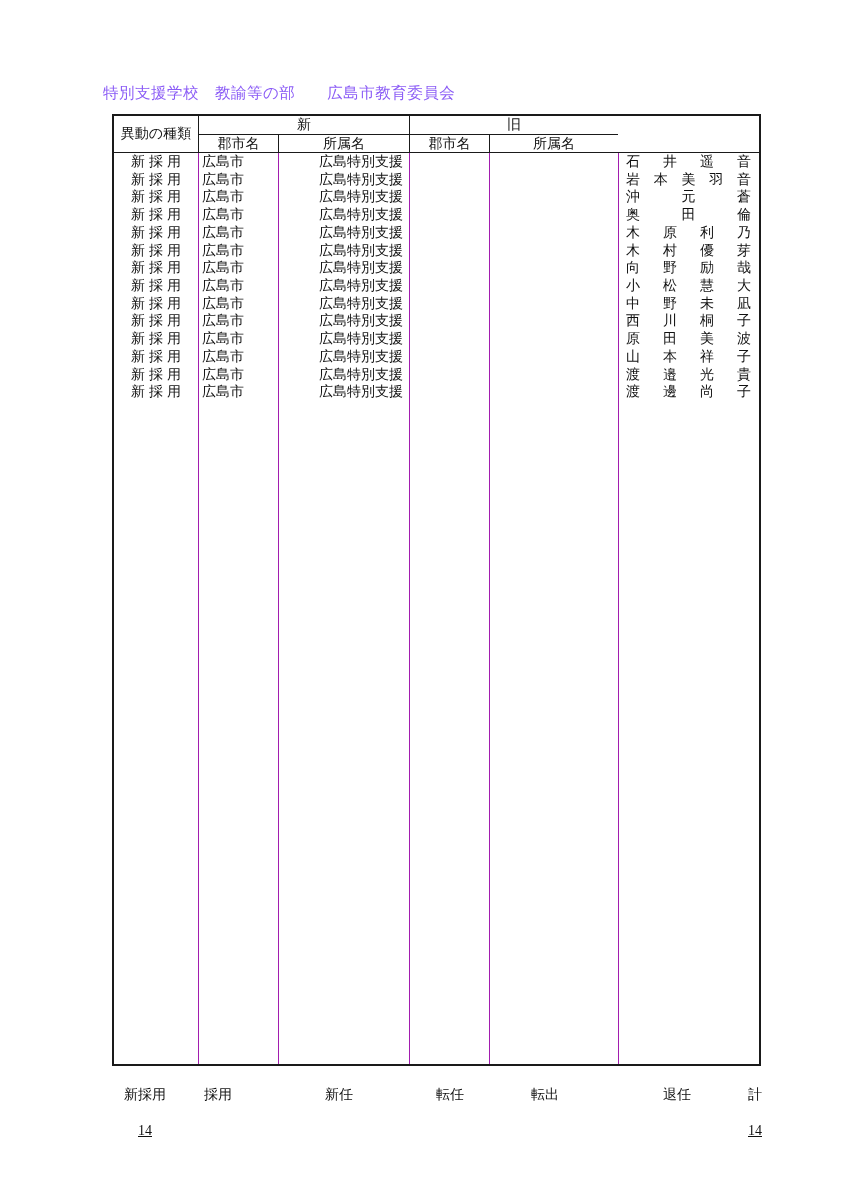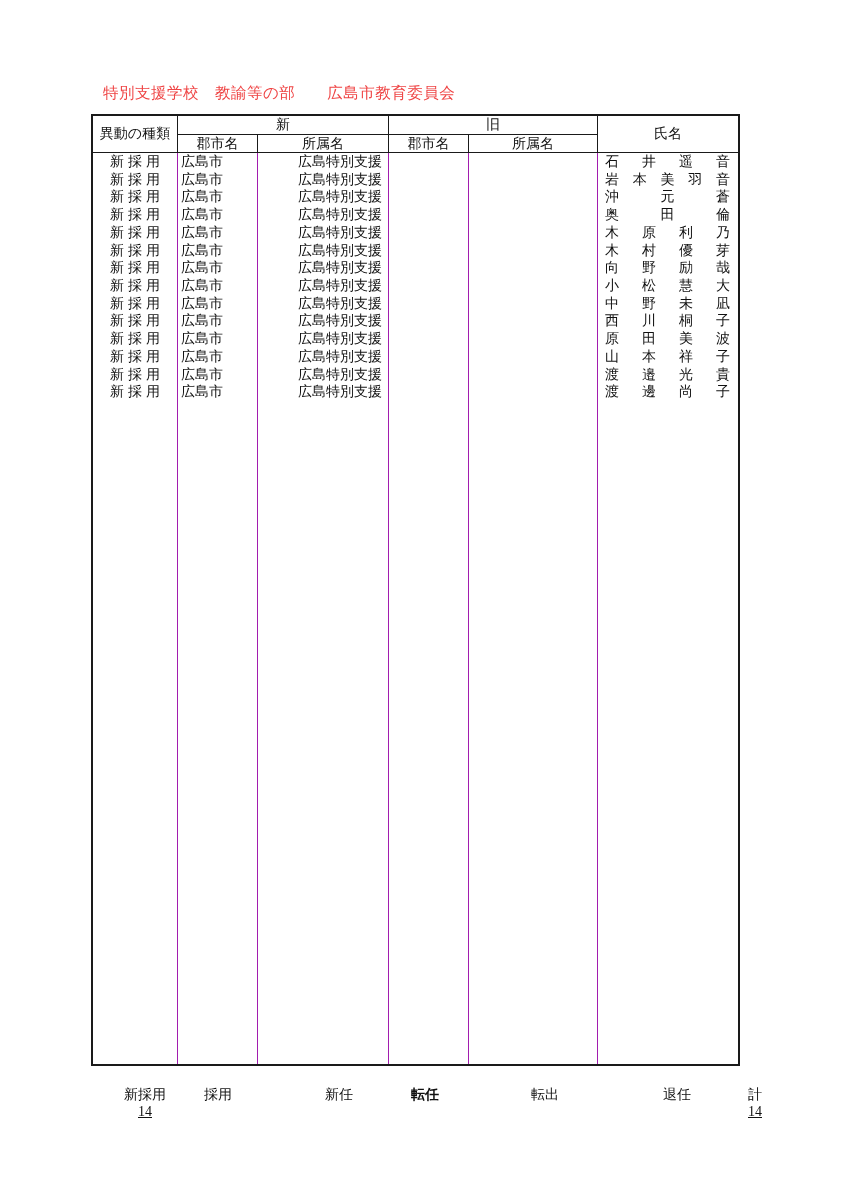--- a/index.html
+++ b/index.html
@@ -3,25 +3,25 @@
 <meta charset="utf-8">
 <style>
   html,body{margin:0;padding:0;}
   body{
     width:849px;height:1200px;position:relative;background:#ffffff;
     font-family:"Liberation Serif","DejaVu Serif",serif;color:#111111;
     overflow:hidden;
   }
   .doc-title{
     position:absolute;left:103px;top:83px;
-    font-size:15.5px;letter-spacing:.5px;white-space:pre;color:#ef4444;
+    font-size:15.5px;letter-spacing:.5px;white-space:pre;color:#8b5cf6;
   }
   
   .ptable{
-    position:absolute;left:91px;top:114px;width:649px;height:952px;
+    position:absolute;left:112px;top:114px;width:649px;height:952px;
     border:2px solid #1a1a1a;box-sizing:border-box;
     display:flex;flex-direction:column;background:#fff;
   }
   .thead{
     display:grid;
     grid-template-columns:84px 80px 131px 80px 129px 1fr;
     grid-template-rows:19px 17px;
     border-bottom:1px solid #1a1a1a;
     flex:0 0 auto;
   }
@@ -54,39 +54,38 @@
   .col-name .line span{display:inline-block;}
   
   .footer{position:absolute;left:0;top:1086px;width:849px;height:50px;}
   .footer-item{
     position:absolute;top:0;transform:translateX(-50%);
     text-align:center;font-size:14px;line-height:17px;white-space:nowrap;
   }
   .footer-item:nth-child(1){left:145px;}
   .footer-item:nth-child(2){left:218px;}
   .footer-item:nth-child(3){left:339px;}
-  .footer-item:nth-child(4){left:425px;font-weight:bold;}
+  .footer-item:nth-child(4){left:450px;}
   .footer-item:nth-child(5){left:545px;}
   .footer-item:nth-child(6){left:677px;text-align:right;}
   .footer-item:nth-child(7){left:755px;}
-  .footer-item .count{margin-top:0;text-decoration:underline;}
+  .footer-item .count{margin-top:19px;text-decoration:underline;}
 </style>
 </head>
 <body>
 
 <div>
 
   <div class="doc-title">特別支援学校　教諭等の部　　広島市教育委員会</div>
 
   <div class="ptable">
     <div class="thead">
       <div class="hc h-type">異動の種類</div>
       <div class="hc h-new">新</div>
       <div class="hc h-old">旧</div>
-      <div class="hc h-name">氏名</div>
       <div class="hc h-city1">郡市名</div>
       <div class="hc h-org1">所属名</div>
       <div class="hc h-city2">郡市名</div>
       <div class="hc h-org2">所属名</div>
     </div>
     <div class="tbody">
       <div class="bcol col-type" id="col-type">
           <div class="line">新採用</div>
           <div class="line">新採用</div>
           <div class="line">新採用</div>

